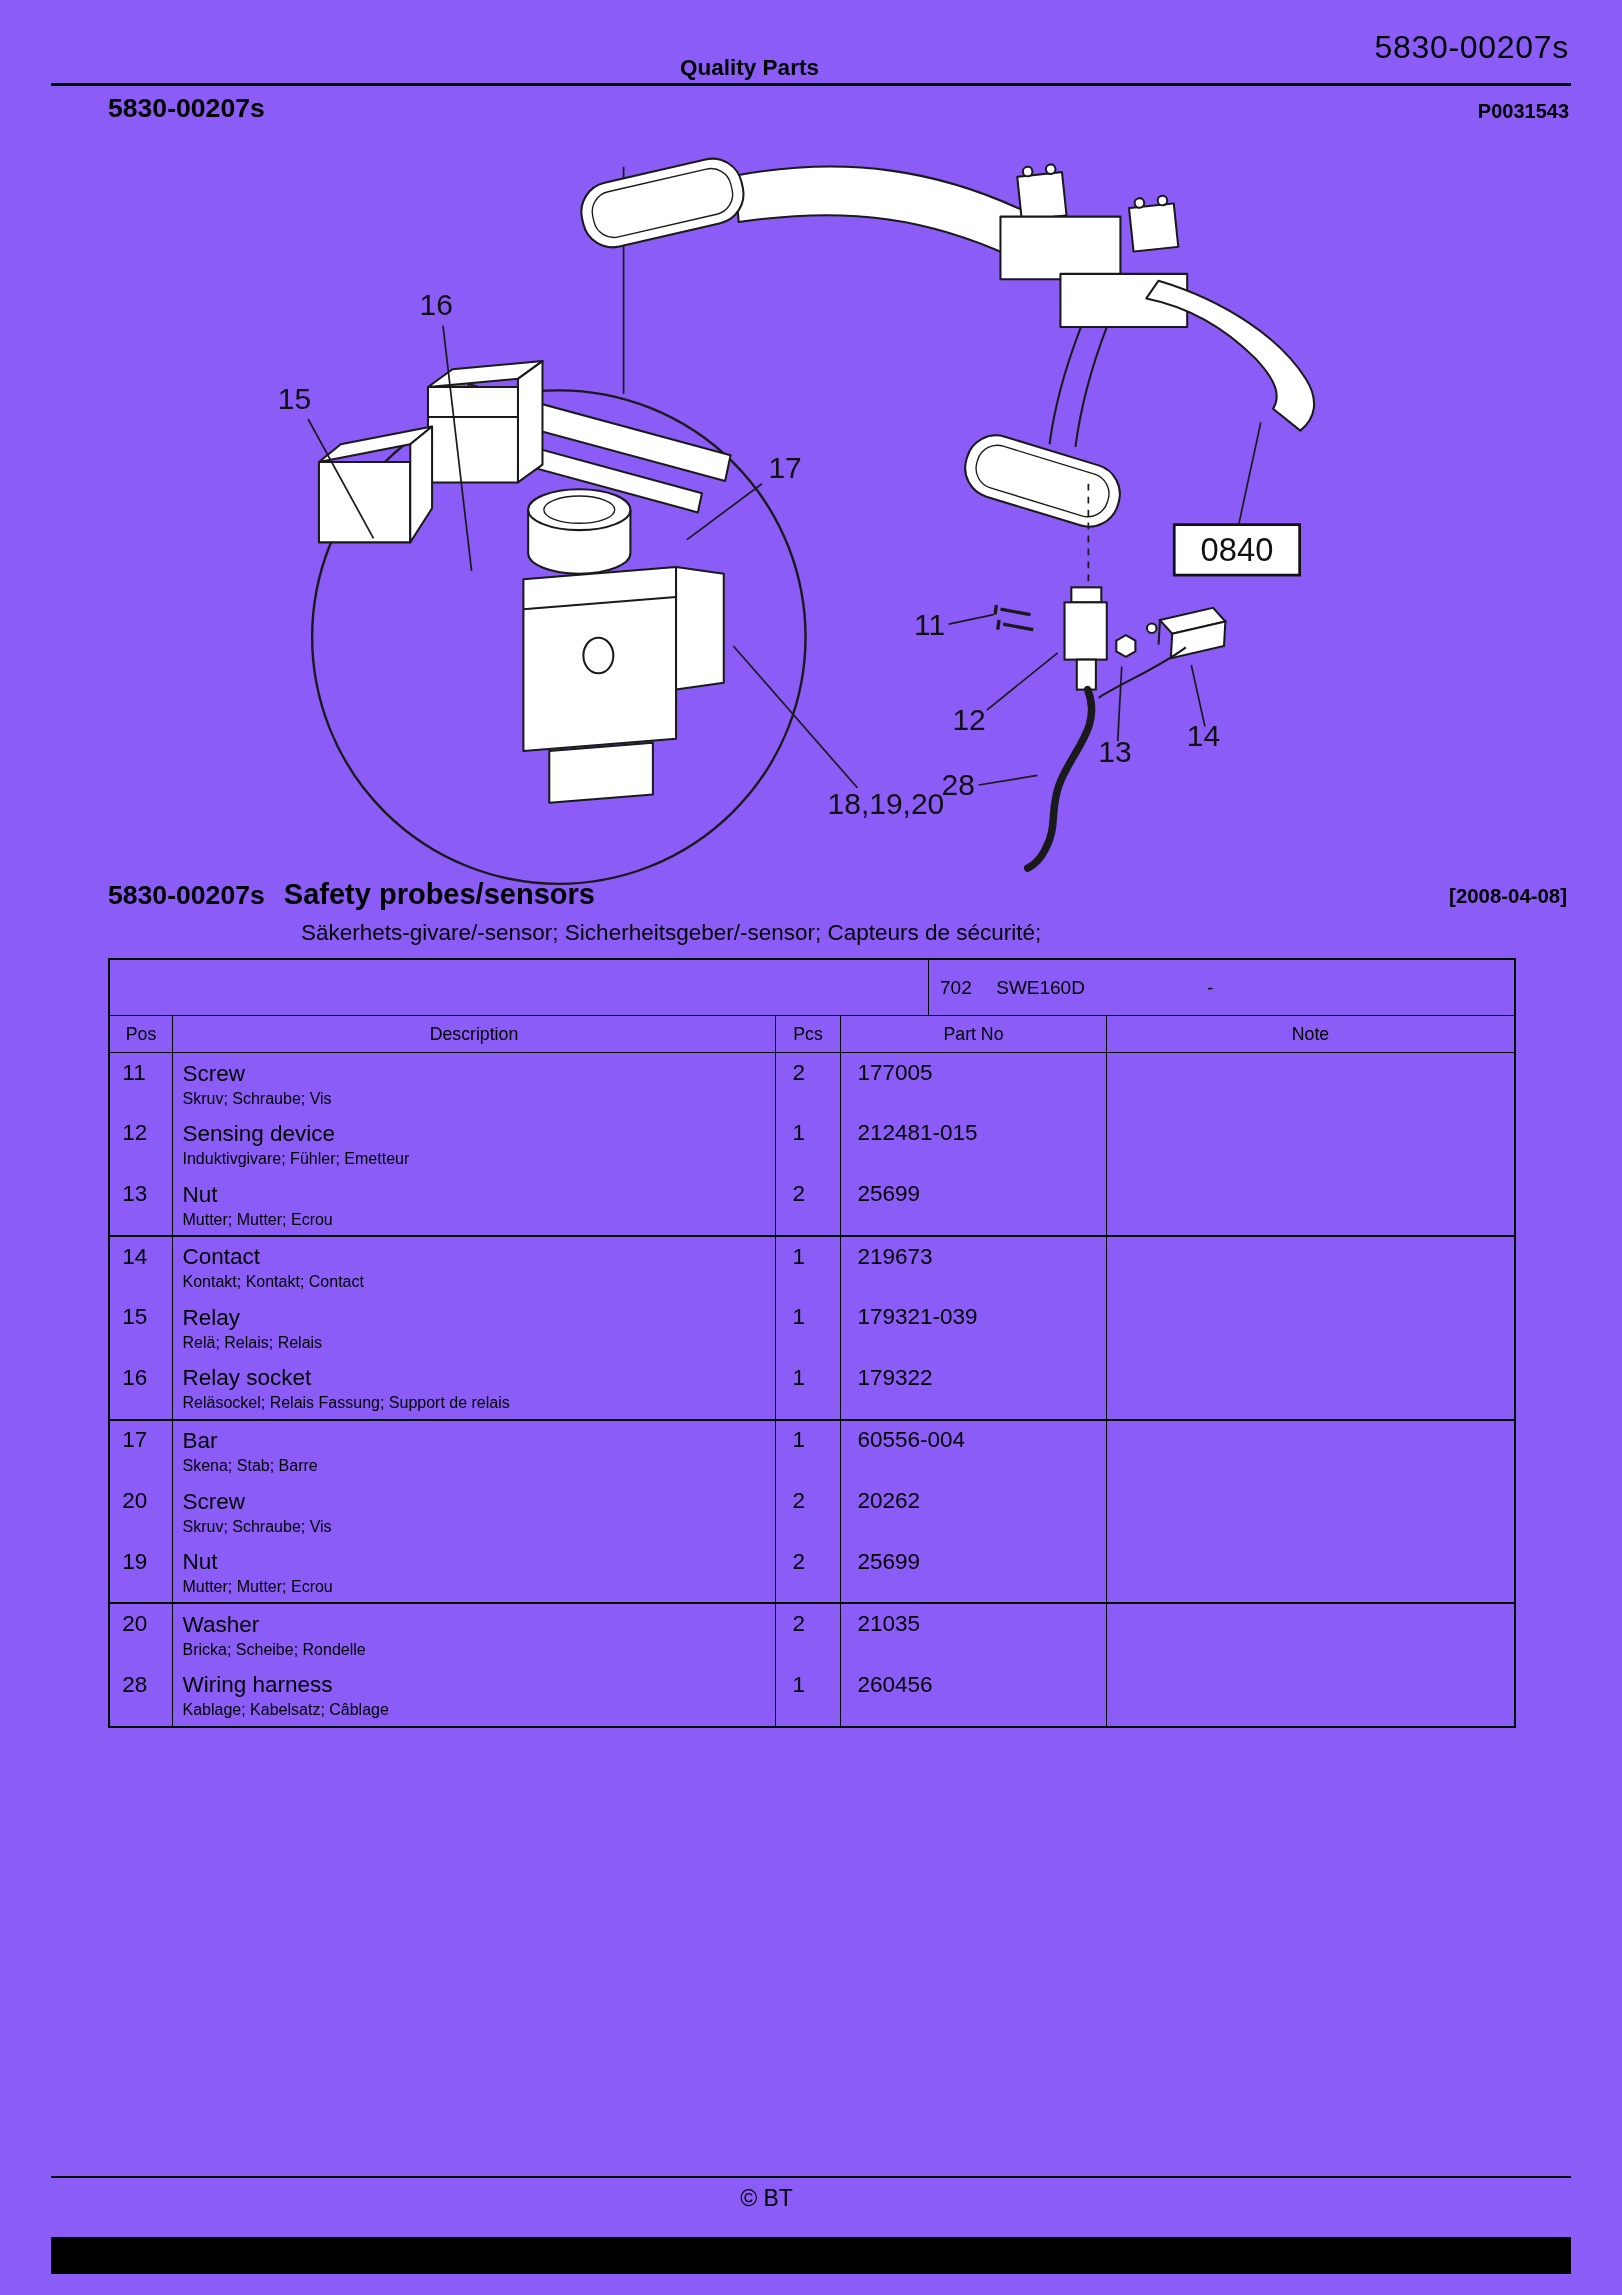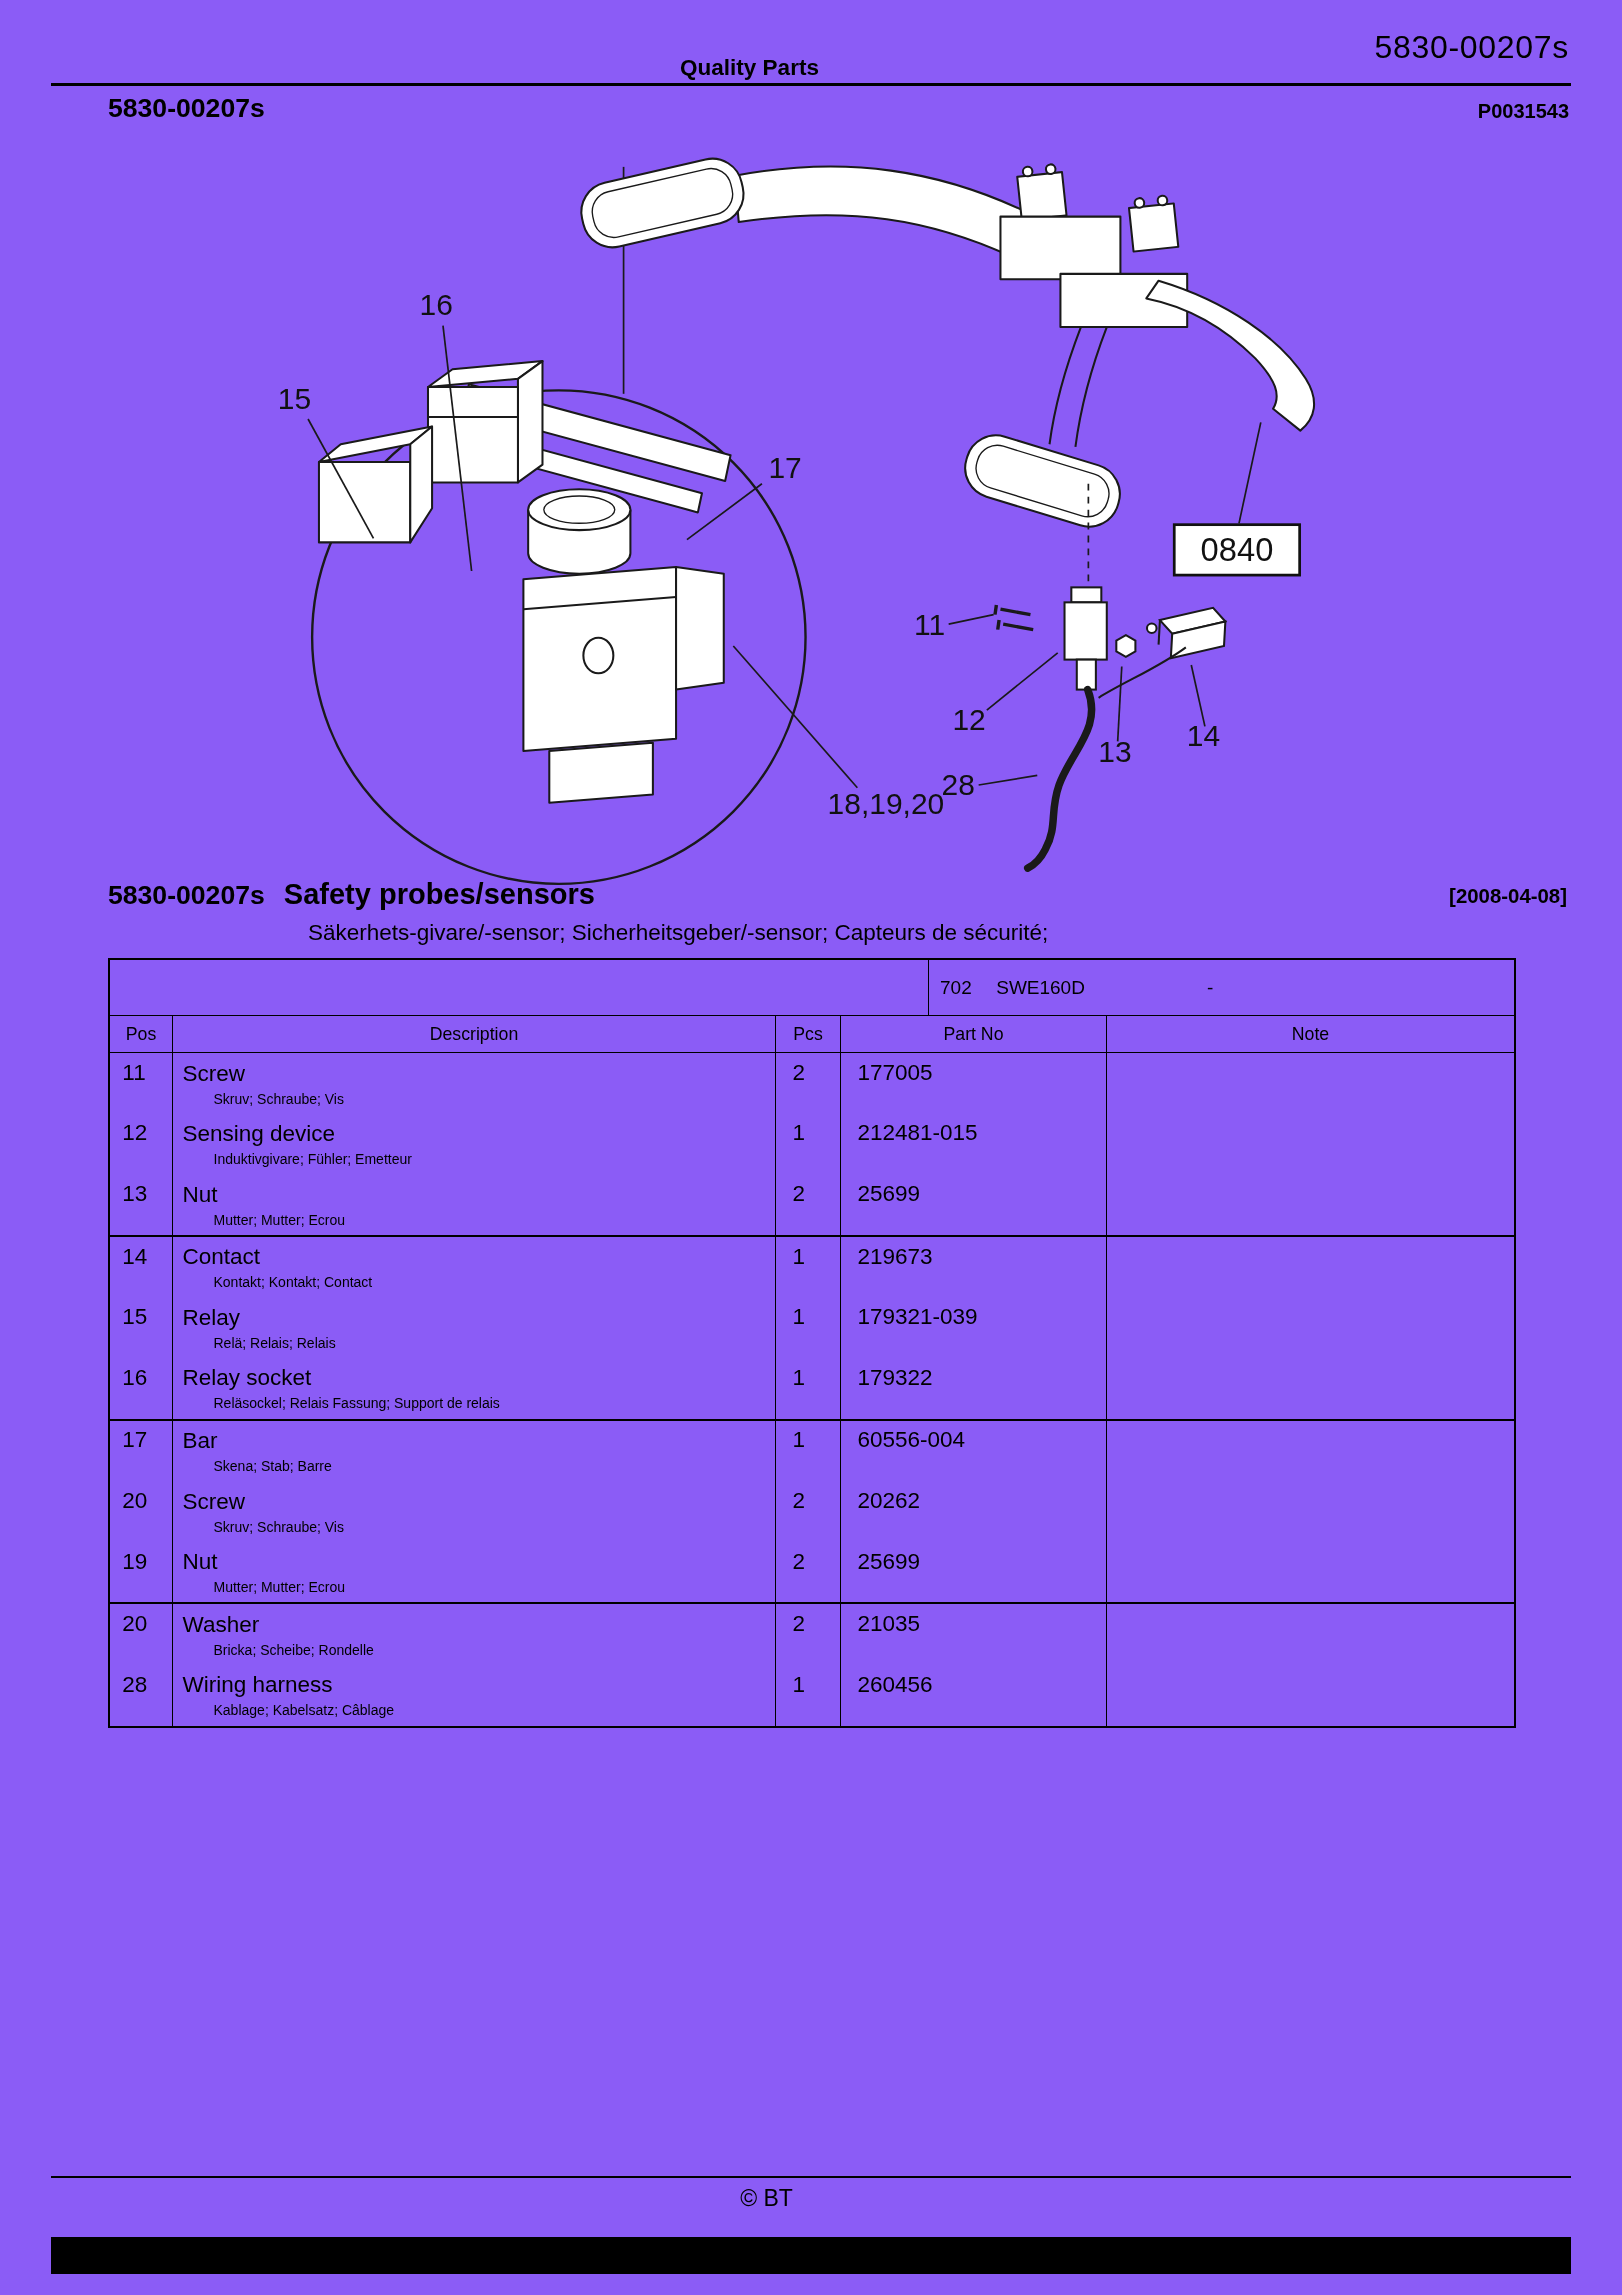--- a/index.html
+++ b/index.html
@@ -18,21 +18,21 @@
 
   
   .diagram { position:absolute; top:102px; left:0; width:1622px; height:784px; }
   .diagram text { font-family:"Liberation Sans", sans-serif; fill:#111; }
 
   
   .section-head { position:absolute; top:878px; left:108px; right:55px; white-space:nowrap; }
   .sec-doc   { font-size:26.6px; font-weight:bold; }
   .sec-title { font-size:29px; font-weight:bold; margin-left:16px;text-align:center; }
   .sec-date  { float:right; font-size:20.4px; font-weight:bold; margin-top:6.8px; }
-  .sec-sub   { position:absolute; top:920px; left:308px; font-size:22.5px; }
+  .sec-sub   { position:absolute; top:920px; left:301px; font-size:22.5px; }
 
   
   .parts-table { position:absolute; top:958px; left:108px; width:1408px; border:2px solid #000; }
   .band { display:grid; grid-template-columns:770px 1fr; height:56px; border-bottom:1.4px solid #000;gap:48px; }
   .band-right { border-left:1.4px solid #000; position:relative; display:flex; align-items:center; font-size:19px; }
   .v-code  { margin-left:11px; }
   .v-model { margin-left:24.5px; }
   .v-note  { position:absolute; left:278px; }
 
   .row { display:grid; grid-template-columns:63px 603px 65px 266px 1fr; }
@@ -41,21 +41,21 @@
 
   .thead { height:37px; border-bottom:1.4px solid #000; }
   .thead .hc { display:flex; align-items:center; justify-content:center; font-size:17.7px; }
 
   .tbody .row.group-start { border-top:2px solid #000; }
   .tbody .row:first-child { border-top:none; }
 
   .c.pos  { padding:6.8px 0 0 12.3px; font-size:22.5px; }
   .c.desc { padding:5.5px 0 4.1px 9.5px; }
   .c.desc .main { font-size:22.5px; line-height:29px; }
-  .c.desc .sub  { font-size:14px; line-height:22px;margin-left:31px; }
+  .c.desc .sub  { font-size:16px; line-height:22px; }
   .c.pcs  { padding:6.8px 0 0 16.4px; font-size:22.5px; }
   .c.part { padding:6.8px 0 0 16.4px; font-size:22.5px; }
   .c.note { }
 
   
   .foot-rule { position:absolute; top:2176px; left:51px; right:51px; height:2px; background:#000; }
   .foot-copy { position:absolute; top:2185px; left:0; width:1499px; text-align:center; font-size:23px;padding-left:34px; }
   .foot-bar  { position:absolute; top:2237px; left:51px; right:51px; height:37px; background:#000; }
 </style>
 </head>

